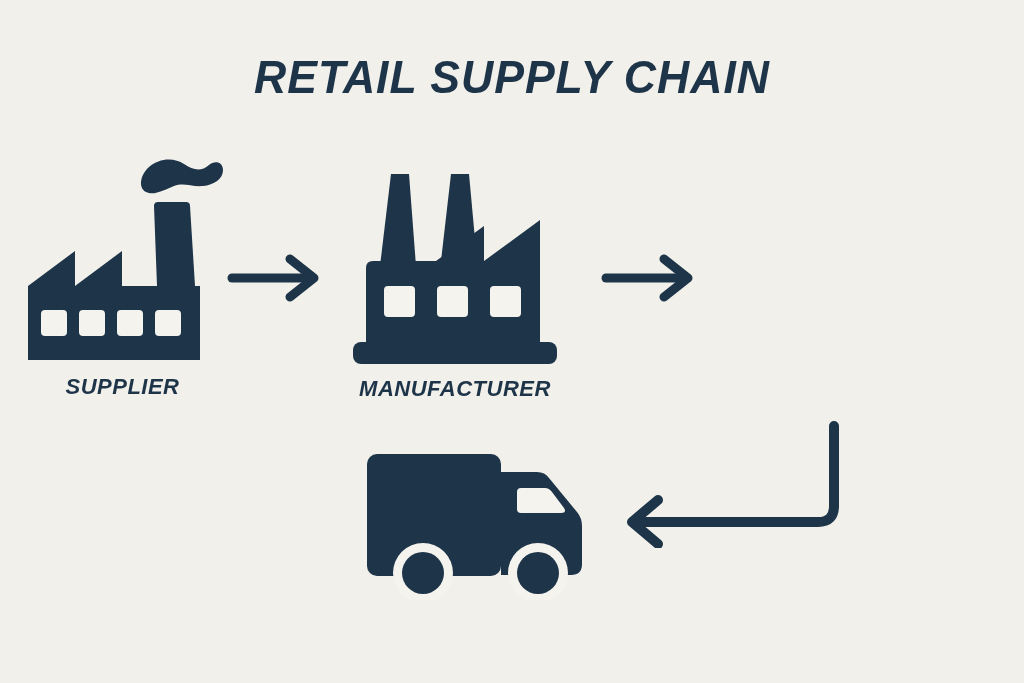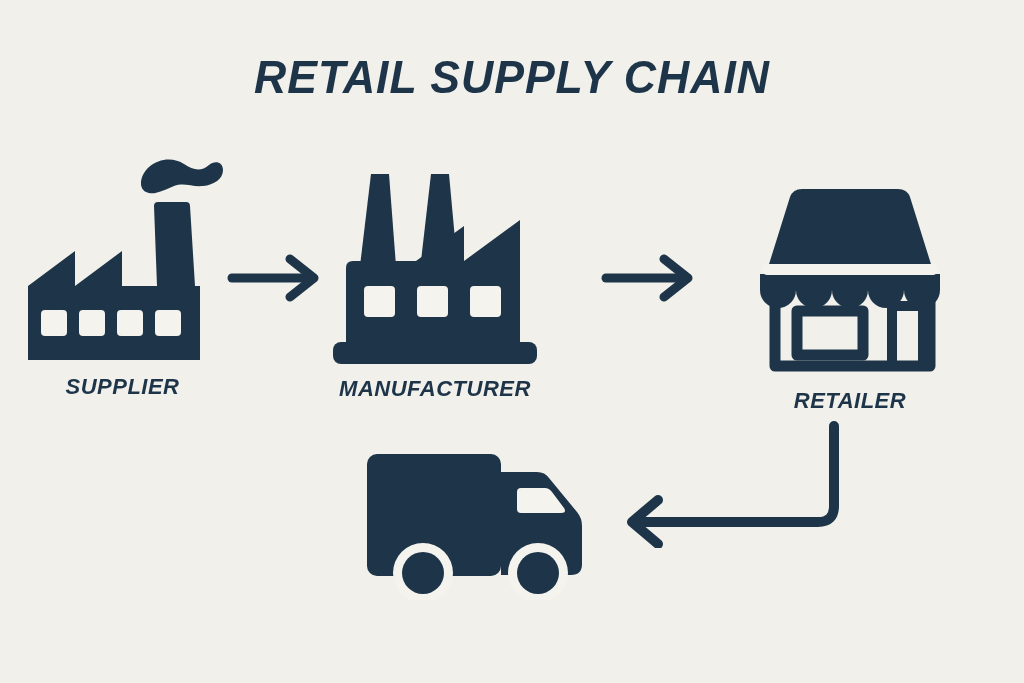--- a/index.html
+++ b/index.html
@@ -54,21 +54,21 @@
     fill: none;
     stroke: var(--ink);
     stroke-linecap: round;
     stroke-linejoin: round;
   }
   .connector { position: absolute; }
 
   
   #node-supplier     { left: 20px;  top: 148px; width: 205px; }
   #node-supplier .node-label { margin-top: 11px; }
-  #node-manufacturer { left: 318px; top: 166px; width: 234px; }
+  #node-manufacturer { left: 338px; top: 166px; width: 234px; }
   #node-manufacturer .node-label { margin-top: 10px; }
   #node-retailer     { left: 742px; top: 182px; width: 216px; }
   #node-retailer .node-label { margin-top: 10px; }
   #node-distributor  { left: 356px; top: 448px; width: 240px; }
   #node-distributor .node-label { margin-top: 8px; }
 
   #arrow-1 { left: 226px; top: 252px; }
   #arrow-2 { left: 600px; top: 252px; }
   #arrow-3 { left: 622px; top: 420px; }
 </style>
@@ -118,42 +118,20 @@
       <rect class="ink" x="3" y="176" width="204" height="22" rx="8"></rect>
     </svg>
     <div class="node-label">MANUFACTURER</div>
   </div>
 
   <svg class="connector" id="arrow-2" width="104" height="52" viewBox="0 0 104 52" aria-hidden="true">
     <path class="stroke-ink" stroke-width="9" d="M6 26 H82"></path>
     <path class="stroke-ink" stroke-width="9" d="M64 7 L88 26 L64 45"></path>
   </svg>
 
-  <div class="node" id="node-retailer">
-    <svg class="icon" width="210" height="196" viewBox="0 0 210 196" aria-hidden="true">
-
-      <path class="ink" d="M20 95 L45 15 Q48 7 57 7 H153 Q162 7 165 15 L190 95 Z"></path>
-
-      <rect class="ink" x="15" y="92" width="180" height="16"></rect>
-      <circle class="ink" cx="33" cy="108" r="18"></circle>
-      <circle class="ink" cx="69" cy="108" r="18"></circle>
-      <circle class="ink" cx="105" cy="108" r="18"></circle>
-      <circle class="ink" cx="141" cy="108" r="18"></circle>
-      <circle class="ink" cx="177" cy="108" r="18"></circle>
-
-      <rect class="cut" x="17" y="82" width="176" height="11" rx="5.5"></rect>
-
-      <path class="stroke-ink" stroke-width="11" d="M30 112 V184 H185 V105"></path>
-
-      <rect class="stroke-ink" stroke-width="11" x="52" y="129" width="66" height="44"></rect>
-
-      <rect class="stroke-ink" stroke-width="10" x="147" y="124" width="31" height="60"></rect>
-    </svg>
-    <div class="node-label">RETAILER</div>
-  </div>
 
   <svg class="connector" id="arrow-3" width="222" height="128" viewBox="0 0 222 128" aria-hidden="true">
     <path class="stroke-ink" stroke-width="10" d="M212 6 V86 Q212 102 196 102 H14"></path>
     <path class="stroke-ink" stroke-width="10" d="M36 80 L10 102 L36 124"></path>
   </svg>
 
   <div class="node" id="node-distributor">
     <svg class="icon" width="230" height="152" viewBox="0 0 230 152" aria-hidden="true">
 
       <rect class="ink" x="6" y="6" width="134" height="122" rx="10"></rect>

